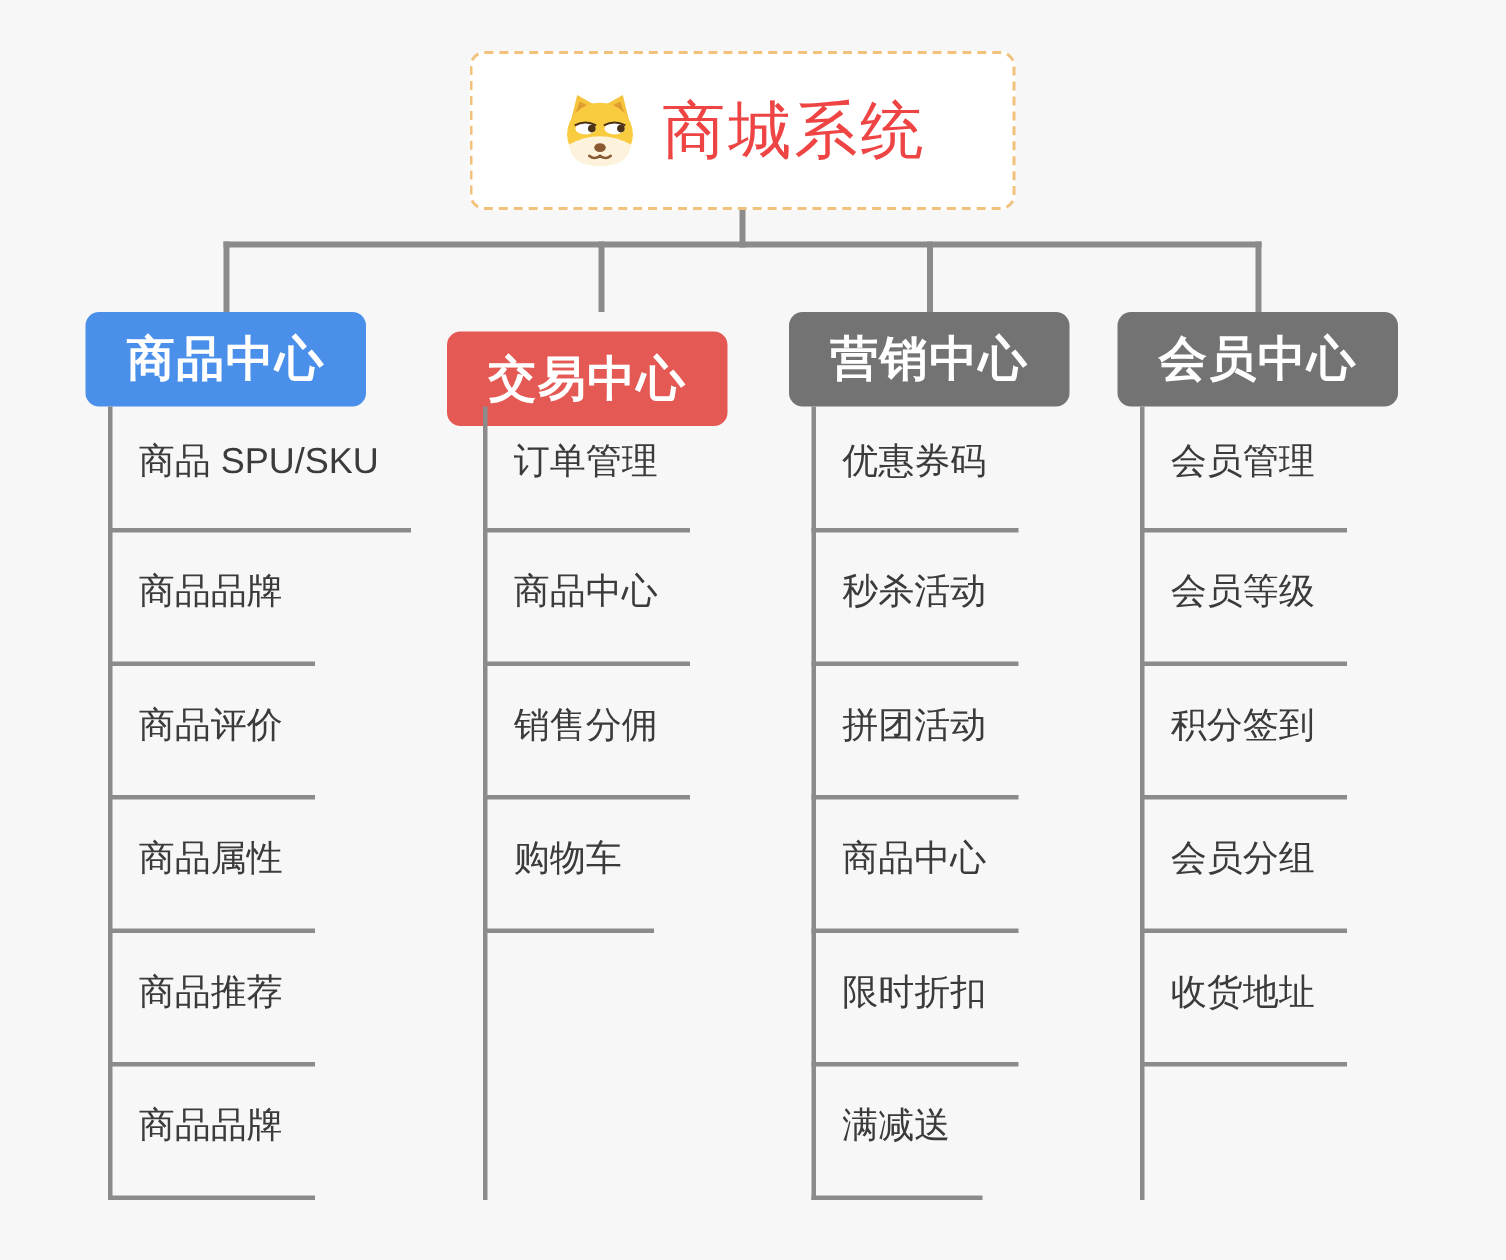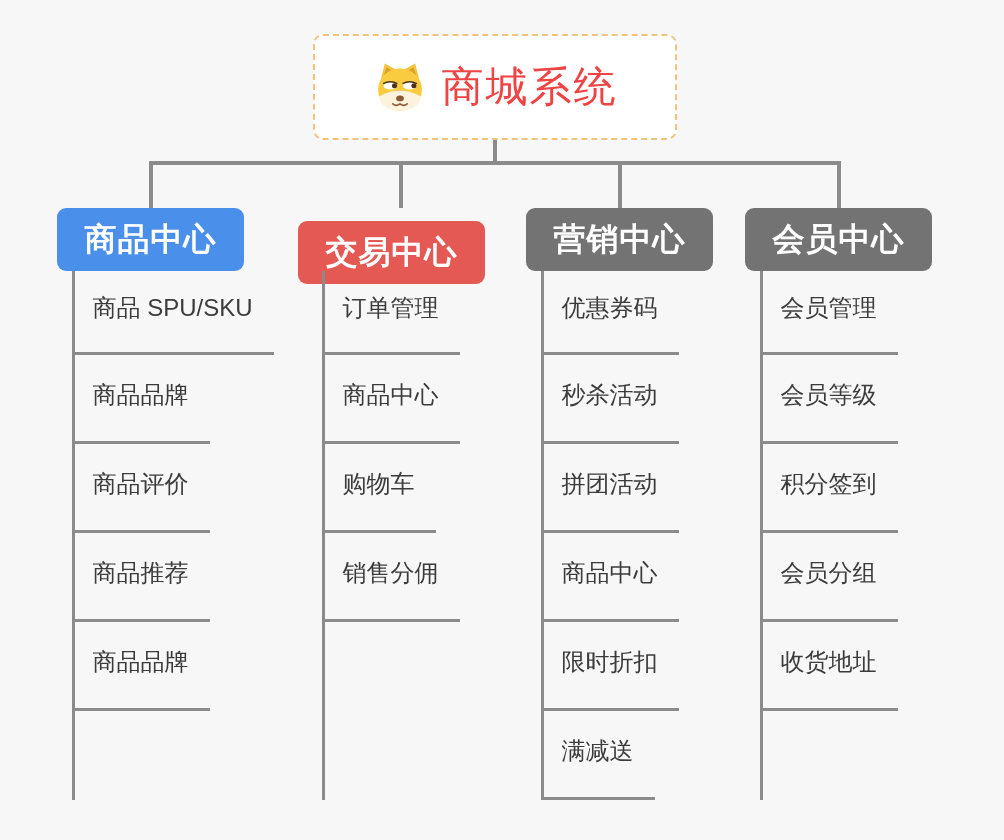--- a/index.html
+++ b/index.html
@@ -118,20 +118,23 @@
     <div class="child-topic first">
             <span>商品 SPU/SKU</span>
           </div>
           <div class="child-topic">
             <span>商品品牌</span>
           </div>
           <div class="child-topic">
             <span>商品评价</span>
           </div>
           <div class="child-topic">
+            <span>商品属性</span>
+          </div>
+          <div class="child-topic">
             <span>商品推荐</span>
           </div>
           <div class="child-topic">
             <span>商品品牌</span>
           </div>
         </div>
   </div>
 
   <div class="branch">
     <div class="branch-box" style="left: 298px; top: 208px; background: rgb(228, 89, 84); margin-top: 13px;">
@@ -139,24 +142,24 @@
     </div>
     <div class="column" style="left: 321.5px; top: 271px;">
       <div class="vline" style="height: 529px; background: rgb(139, 139, 139);"></div>
     <div class="child-topic first">
             <span>订单管理</span>
           </div>
           <div class="child-topic">
             <span>商品中心</span>
           </div>
           <div class="child-topic">
+            <span>销售分佣</span>
+          </div>
+          <div class="child-topic">
             <span>购物车</span>
-          </div>
-          <div class="child-topic">
-            <span>销售分佣</span>
           </div>
         </div>
   </div>
 
   <div class="branch">
     <div class="branch-box" style="left: 526px; top: 208px; background: #737373;">
       <span class="branch-label">营销中心</span>
     </div>
     <div class="column" style="left: 540.5px; top: 271px;">
       <div class="vline" style="height: 529px; background: rgb(139, 139, 139);"></div>

